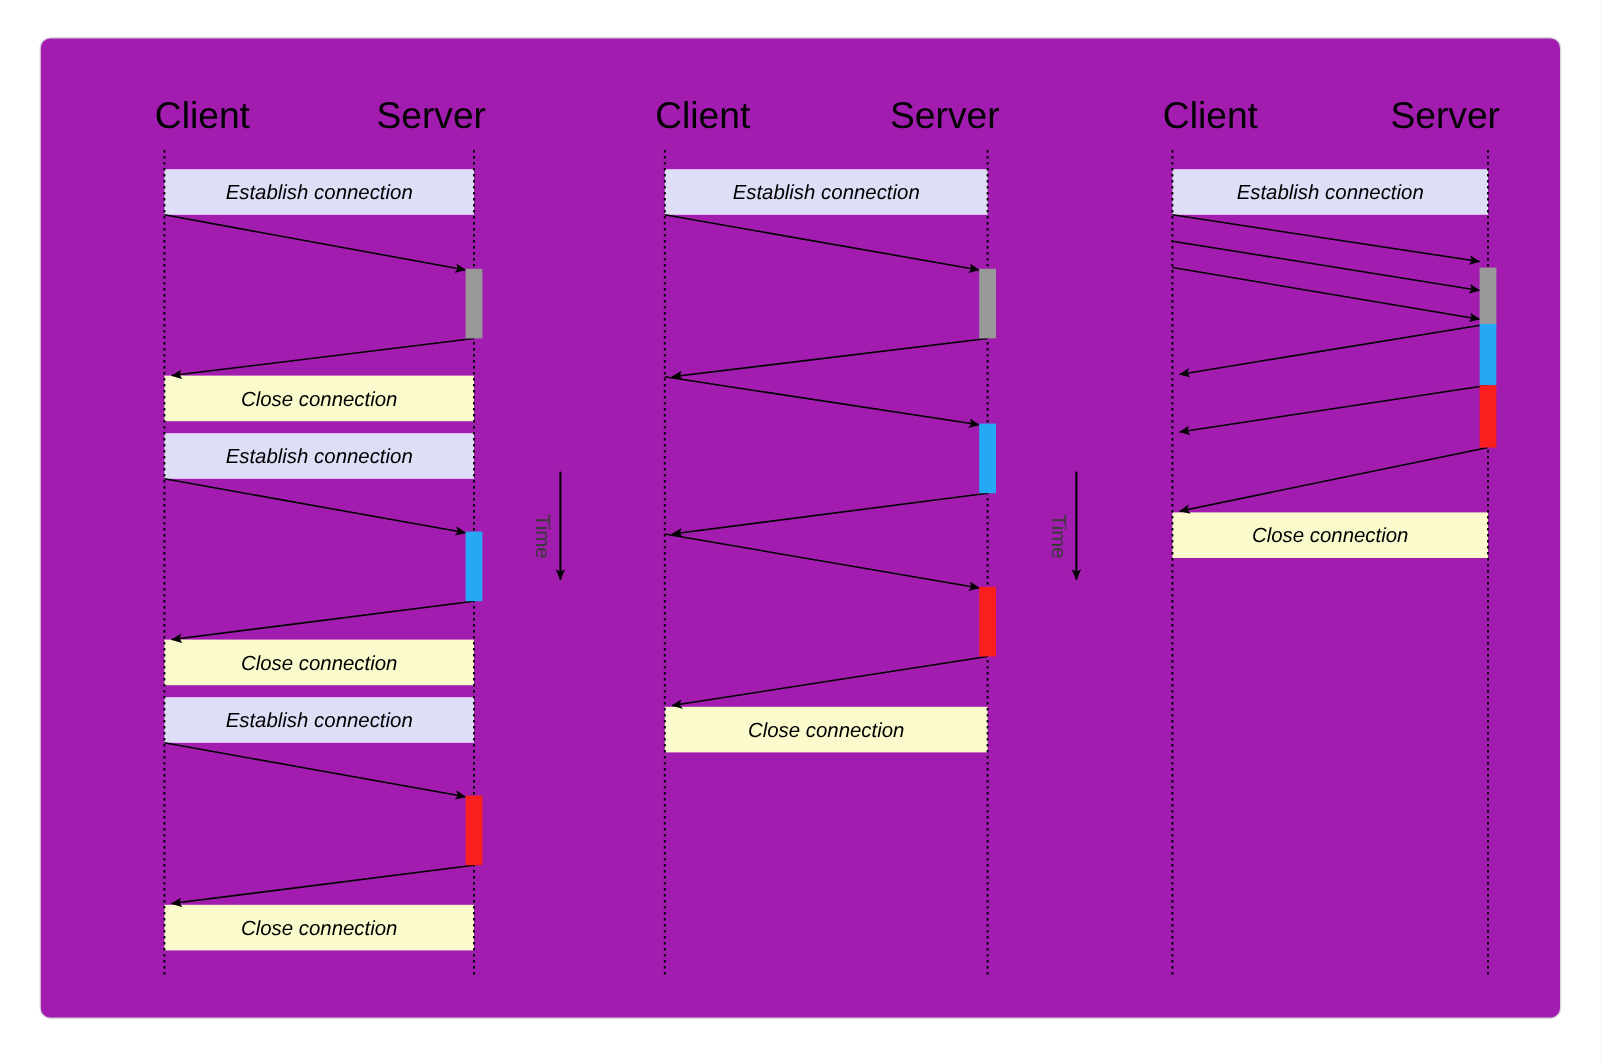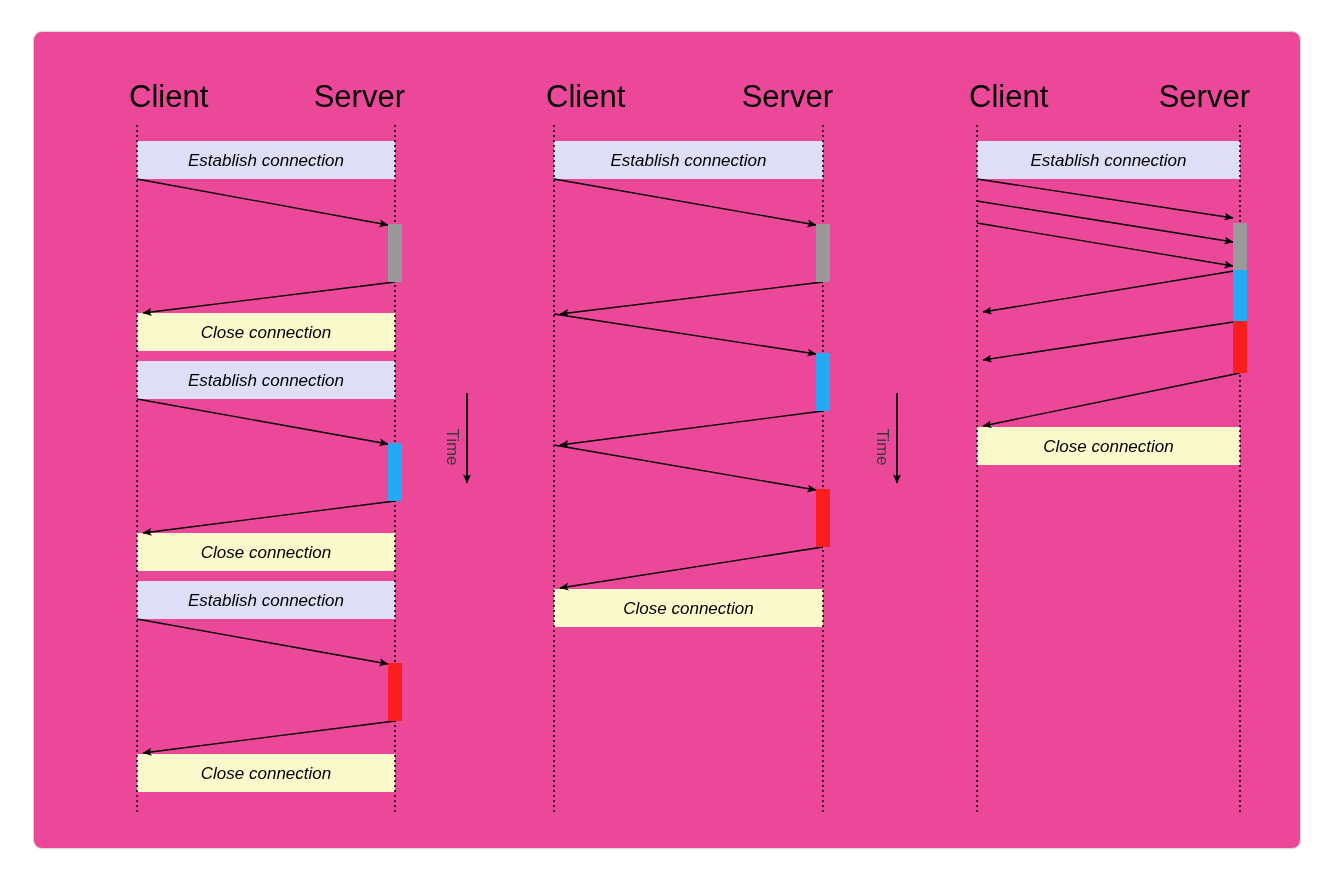--- a/index.html
+++ b/index.html
@@ -13,21 +13,21 @@
     height: 886px;
     font-family: "Liberation Sans", sans-serif;
     overflow: hidden;
   }
   #diagram-card {
     position: absolute;
     left: 33px;
     top: 31px;
     width: 1268px;
     height: 818px;
-    background: #ec4899;
+    background: #a21caf;
     border: 1px solid #d5d5dd;
     border-radius: 9px;
     box-sizing: border-box;
   }
   #diagram-svg {
     position: absolute;
     left: 0;
     top: 0;
     display: block;
   }

